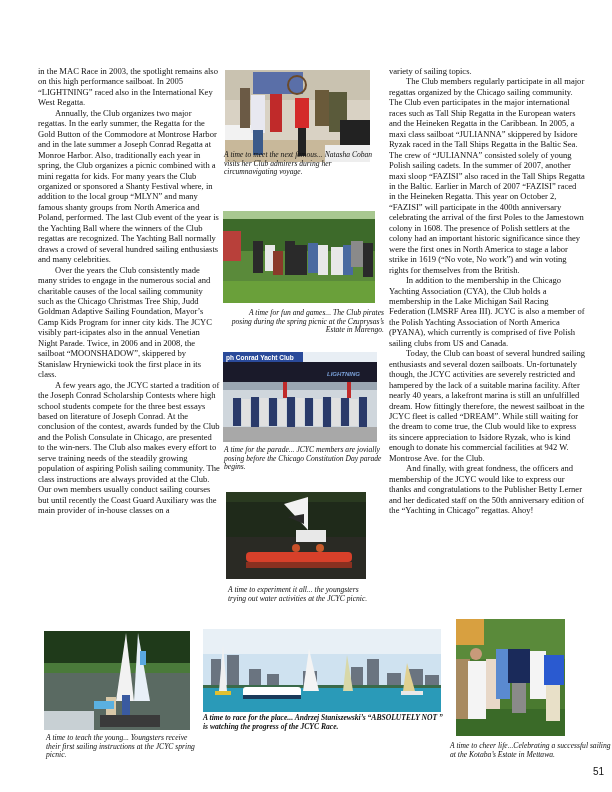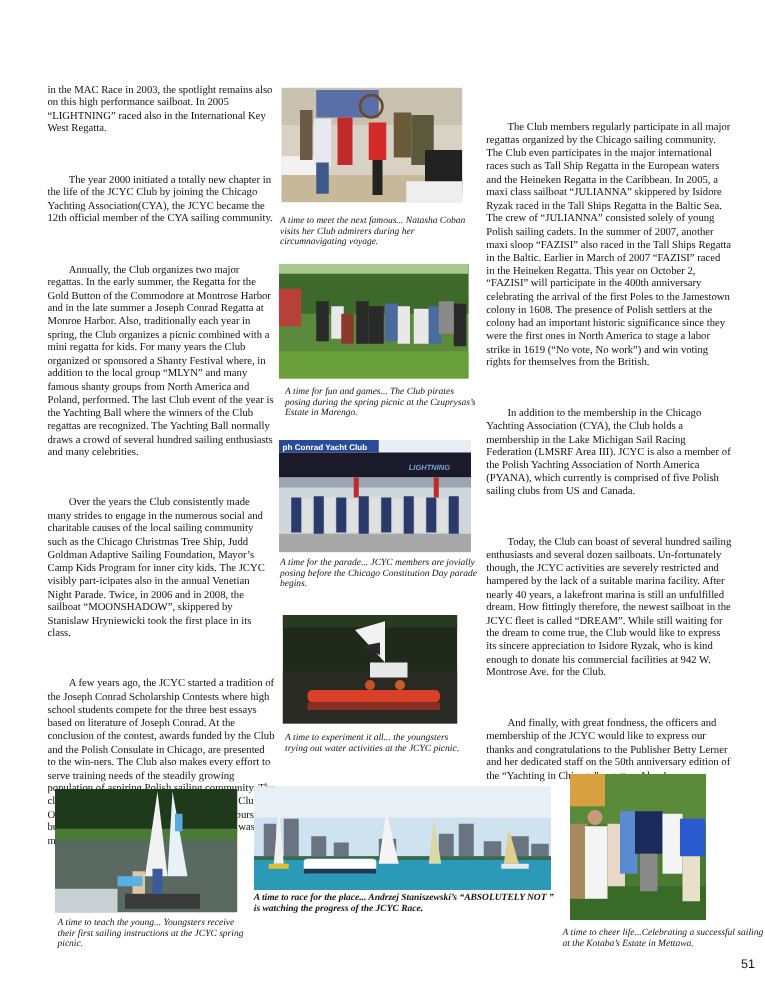--- a/index.html
+++ b/index.html
@@ -1,38 +1,38 @@
 <!DOCTYPE html>
 <html><head>
 <meta charset="utf-8">
 <style>
   html, body { margin:0; padding:0; background:#ffffff; }
   body { width:612px; height:792px; position:relative; overflow:hidden;
          font-family:"Liberation Serif", "DejaVu Serif", serif; color:#111; }
   .col { position:absolute; font-size:8.55px; line-height:10.45px; text-align:left; }
   .col p { margin:0; }
-  .col p.ind { text-indent:17px;margin-top:30px; }
+  .col p.ind { text-indent:17px; }
   #col-left { left:38px; top:66px; width:182px; }
   #col-right { left:389px; top:66px; width:196px; }
   .photo { position:absolute; overflow:hidden; }
   .cap { position:absolute; font-style:italic; font-size:7.6px; line-height:8.6px; color:#111; }
   .pagenum { position:absolute; right:8px; top:766px; font-family:"Liberation Sans", sans-serif; font-size:10px;text-align:right; }
 </style>
 </head>
 <body>
 
 <div id="col-left" class="col">
   <p>in the MAC Race in 2003, the spotlight remains also on this high performance sailboat. In 2005 “LIGHTNING” raced also in the International Key West Regatta.</p>
-  <p class="ind">The year 2000 initiated a totally new chapter in the life of the JCYC Club by joining the Chicago Yachting Association(CYA), the JCYC became the 12th official member of the CYA sailing community.</p>
   <p class="ind">Annually, the Club organizes two major regattas. In the early summer, the Regatta for the Gold Button of the Commodore at Montrose Harbor and in the late summer a Joseph Conrad Regatta at Monroe Harbor.  Also, traditionally each year in spring, the Club organizes a picnic combined with a mini regatta for kids. For many years the Club organized or sponsored a Shanty Festival where, in addition to the local group “MLYN” and many famous shanty groups from North America and Poland, performed. The last Club event of the year is the Yachting Ball where the winners of the Club regattas are recognized. The Yachting Ball normally draws a crowd of several hundred sailing enthusiasts and many celebrities.</p>
   <p class="ind">Over the years the Club consistently made many strides to engage in the numerous social and charitable causes of the local sailing community such as the Chicago Christmas Tree Ship, Judd Goldman Adaptive Sailing Foundation, Mayor’s Camp Kids Program for inner city kids. The JCYC visibly part-icipates also in the annual Venetian Night Parade. Twice, in 2006 and in 2008, the sailboat “MOONSHADOW”, skippered by Stanislaw Hryniewicki took the first place in its class.</p>
   <p class="ind">A few years ago, the JCYC started a tradition of the Joseph Conrad Scholarship Contests where high school students compete for the three best essays based on literature of Joseph Conrad.  At the conclusion of the contest, awards funded by the Club and the Polish Consulate in Chicago, are presented to the win-ners.  The Club also makes every effort to serve training needs of the steadily growing population of aspiring Polish sailing community. The class instructions are always provided at the Club. Our own members usually conduct sailing courses but until recently the Coast Guard Auxiliary was the main provider of in-house classes on a</p>
 </div>
 
 <div id="col-right" class="col">
+  <p>variety of sailing topics.</p>
   <p class="ind">The Club members regularly participate in all major regattas organized by the Chicago sailing community. The Club even participates in the major international races such as Tall Ship Regatta in the European waters and the Heineken Regatta in the Caribbean. In 2005, a maxi class sailboat “JULIANNA” skippered by Isidore Ryzak raced in the Tall Ships Regatta in the Baltic Sea. The crew of “JULIANNA” consisted solely of young Polish sailing cadets. In the summer of 2007, another maxi sloop “FAZISI” also raced in the Tall Ships Regatta in the Baltic. Earlier in March of 2007 “FAZISI” raced in the Heineken Regatta. This year on October 2, “FAZISI” will participate in the 400th anniversary celebrating the arrival of the first Poles to the Jamestown colony in 1608. The presence of Polish settlers at the colony had an important historic significance since they were the first ones in North America to stage a labor strike in 1619 (“No vote, No work”) and win voting rights for themselves from the British.</p>
   <p class="ind">In addition to the membership in the Chicago Yachting Association (CYA), the Club holds a membership in the Lake Michigan Sail Racing Federation (LMSRF Area III). JCYC is also a member of the Polish Yachting Association of North America (PYANA), which currently is comprised of five Polish sailing clubs from US and Canada.</p>
   <p class="ind">Today, the Club can boast of several hundred sailing enthusiasts and several dozen sailboats. Un-fortunately though, the JCYC activities are severely restricted and hampered by the lack of a suitable marina facility. After nearly 40 years, a lakefront marina is still an unfulfilled dream. How fittingly therefore, the newest sailboat in the JCYC fleet is called “DREAM”. While still waiting for the dream to come true, the Club would like to express its sincere appreciation to Isidore Ryzak, who is kind enough to donate his commercial facilities at 942 W. Montrose Ave. for the Club.</p>
   <p class="ind">And finally, with great fondness, the officers and membership of the JCYC would like to express our thanks and congratulations to the Publisher Betty Lerner and her dedicated staff on the 50th anniversary edition of the “Yachting in Chicago” regattas. Ahoy!</p>
 </div>
 
 <div class="photo" style="left:225px;top:70px;width:145px;height:92px;">
   <svg width="145" height="92" viewBox="0 0 145 92">
     <rect width="145" height="92" fill="#d9d2c4"></rect>
     <rect x="0" y="0" width="145" height="30" fill="#c9c2b0"></rect>
@@ -45,21 +45,21 @@
     <rect x="28" y="60" width="10" height="25" fill="#3b5a8a"></rect>
     <rect x="45" y="24" width="12" height="38" fill="#c02a2a"></rect>
     <rect x="70" y="28" width="14" height="30" fill="#d42a2a"></rect>
     <rect x="73" y="58" width="8" height="28" fill="#222"></rect>
     <rect x="90" y="20" width="14" height="36" fill="#6a5a3a"></rect>
     <rect x="104" y="22" width="18" height="40" fill="#5a5a3a"></rect>
     <rect x="115" y="50" width="30" height="35" fill="#222"></rect>
     <rect x="100" y="75" width="45" height="17" fill="#eeeeee"></rect>
   </svg>
 </div>
-<div class="cap" style="left:224px;top:172px;width:156px;">A time to meet the next famous... Natasha Coban visits her Club admirers during  her circumnavigating voyage.</div>
+<div class="cap" style="left:224px;top:151px;width:156px;">A time to meet the next famous... Natasha Coban visits her Club admirers during  her circumnavigating voyage.</div>
 
 <div class="photo" style="left:223px;top:211px;width:152px;height:92px;">
   <svg width="152" height="92" viewBox="0 0 152 92">
     <rect width="152" height="92" fill="#5a8a3a"></rect>
     <rect width="152" height="40" fill="#3d6a2a"></rect>
     <rect x="0" y="0" width="152" height="8" fill="#a8c890"></rect>
     <rect x="0" y="70" width="152" height="22" fill="#6aa03a"></rect>
     <rect x="0" y="20" width="18" height="30" fill="#b8403a"></rect>
     <g fill="#2a2a2a">
       <rect x="30" y="30" width="10" height="32"></rect>
@@ -73,21 +73,21 @@
       <rect x="108" y="36" width="12" height="28"></rect>
     </g>
     <g fill="#4a6aa0">
       <rect x="85" y="32" width="10" height="30"></rect>
         <rect x="120" y="34" width="10" height="30"></rect>
     </g>
     <rect x="128" y="30" width="12" height="26" fill="#8a8a8a"></rect>
     <rect x="50" y="40" width="10" height="24" fill="#8a3a2a"></rect>
   </svg>
 </div>
-<div class="cap" style="left:228px;top:309px;width:156px;">A time for fun and games... The Club pirates posing during the spring picnic at the Czuprysas’s Estate in Marengo.</div>
+<div class="cap" style="left:228px;top:309px;width:156px;text-align:right;">A time for fun and games... The Club pirates posing during the spring picnic at the Czuprysas’s Estate in Marengo.</div>
 
 <div class="photo" style="left:223px;top:352px;width:154px;height:90px;">
   <svg width="154" height="90" viewBox="0 0 154 90">
     <rect width="154" height="90" fill="#cfd6dc"></rect>
     <rect x="0" y="0" width="154" height="12" fill="#e8eef4"></rect>
     <rect x="0" y="0" width="80" height="10" fill="#2a4a9a"></rect>
     <text x="3" y="8" font-family="Liberation Sans, sans-serif" font-size="6.5" font-weight="bold" fill="#ffffff">ph Conrad Yacht Club</text>
     <rect x="0" y="10" width="154" height="20" fill="#1a1a2a"></rect>
     <text x="104" y="24" font-family="Liberation Sans, sans-serif" font-size="6" font-style="italic" font-weight="bold" fill="#7aa0d8">LIGHTNING</text>
     <rect x="0" y="30" width="154" height="8" fill="#9aa6b2"></rect>

